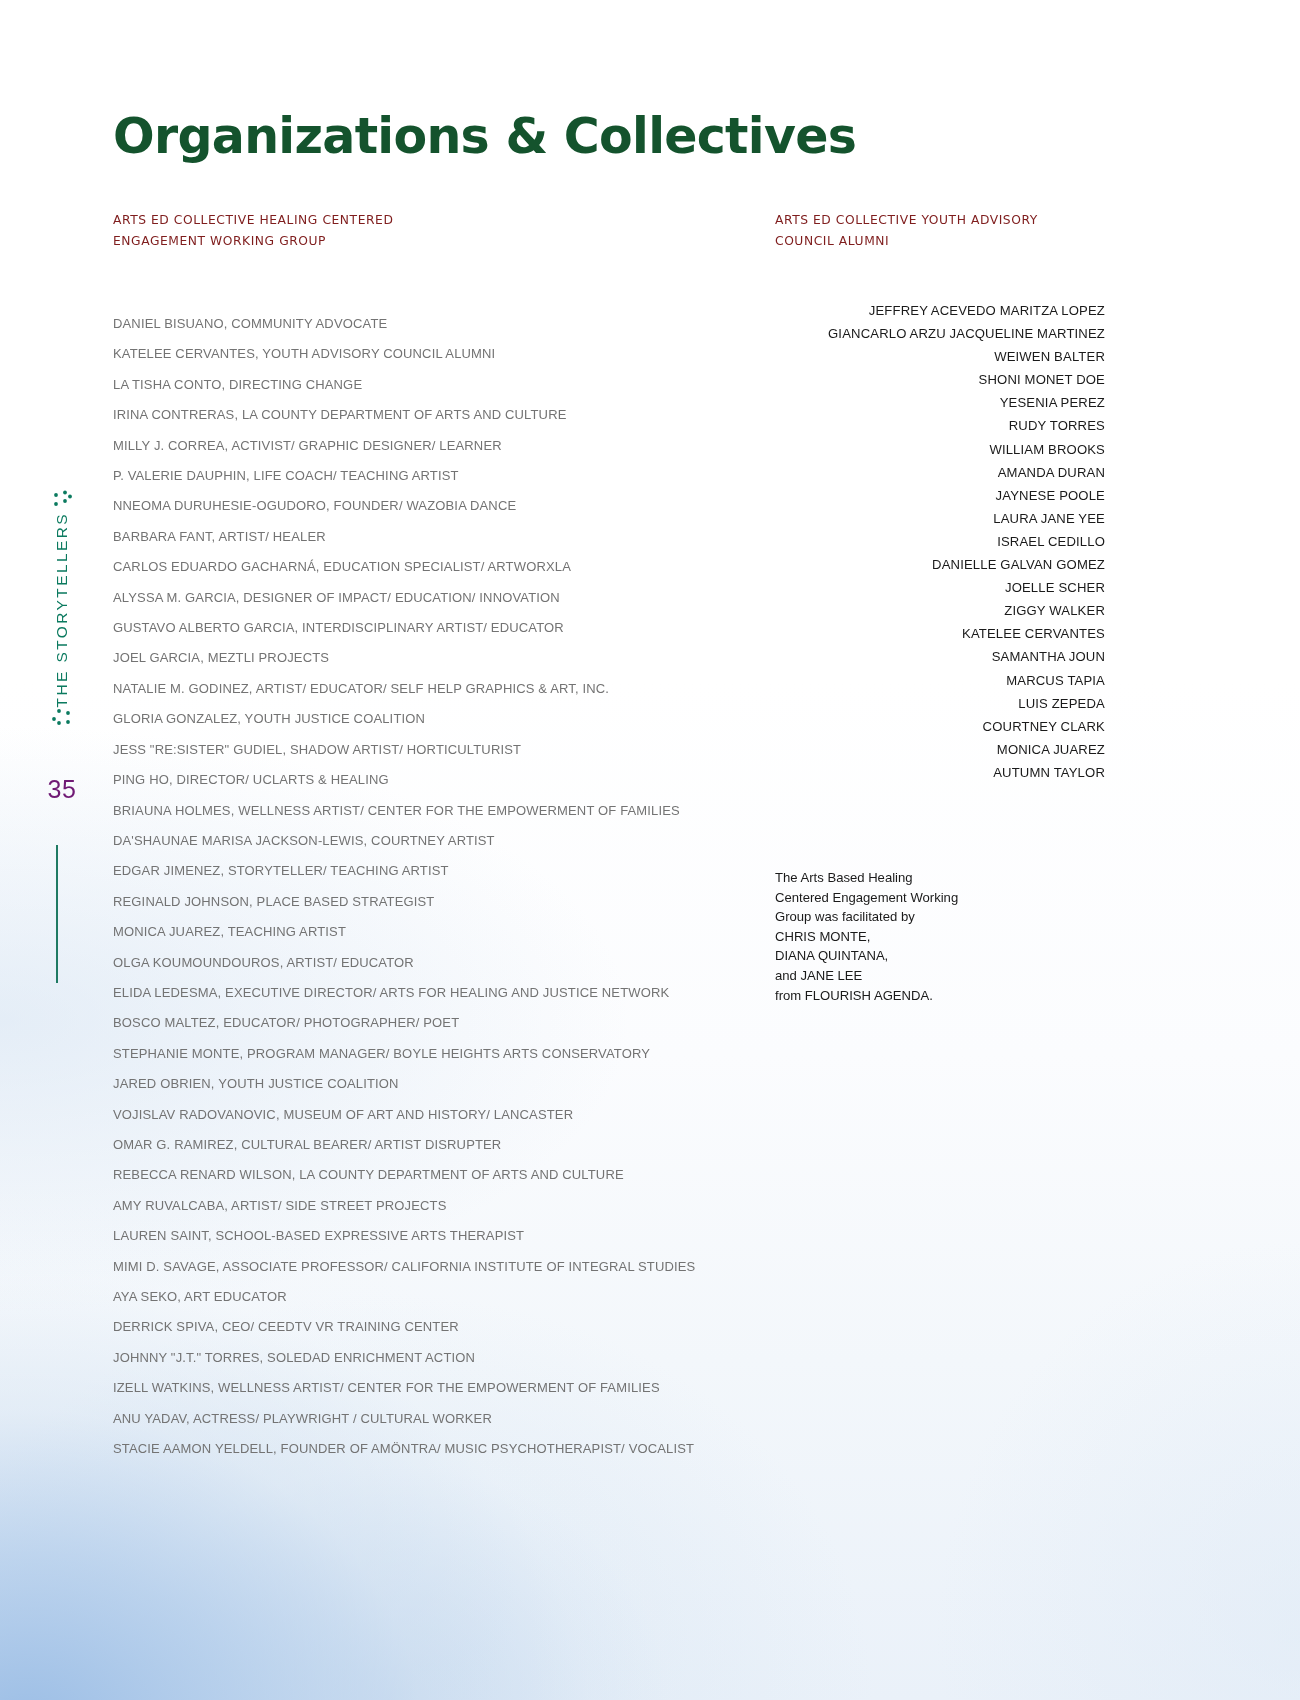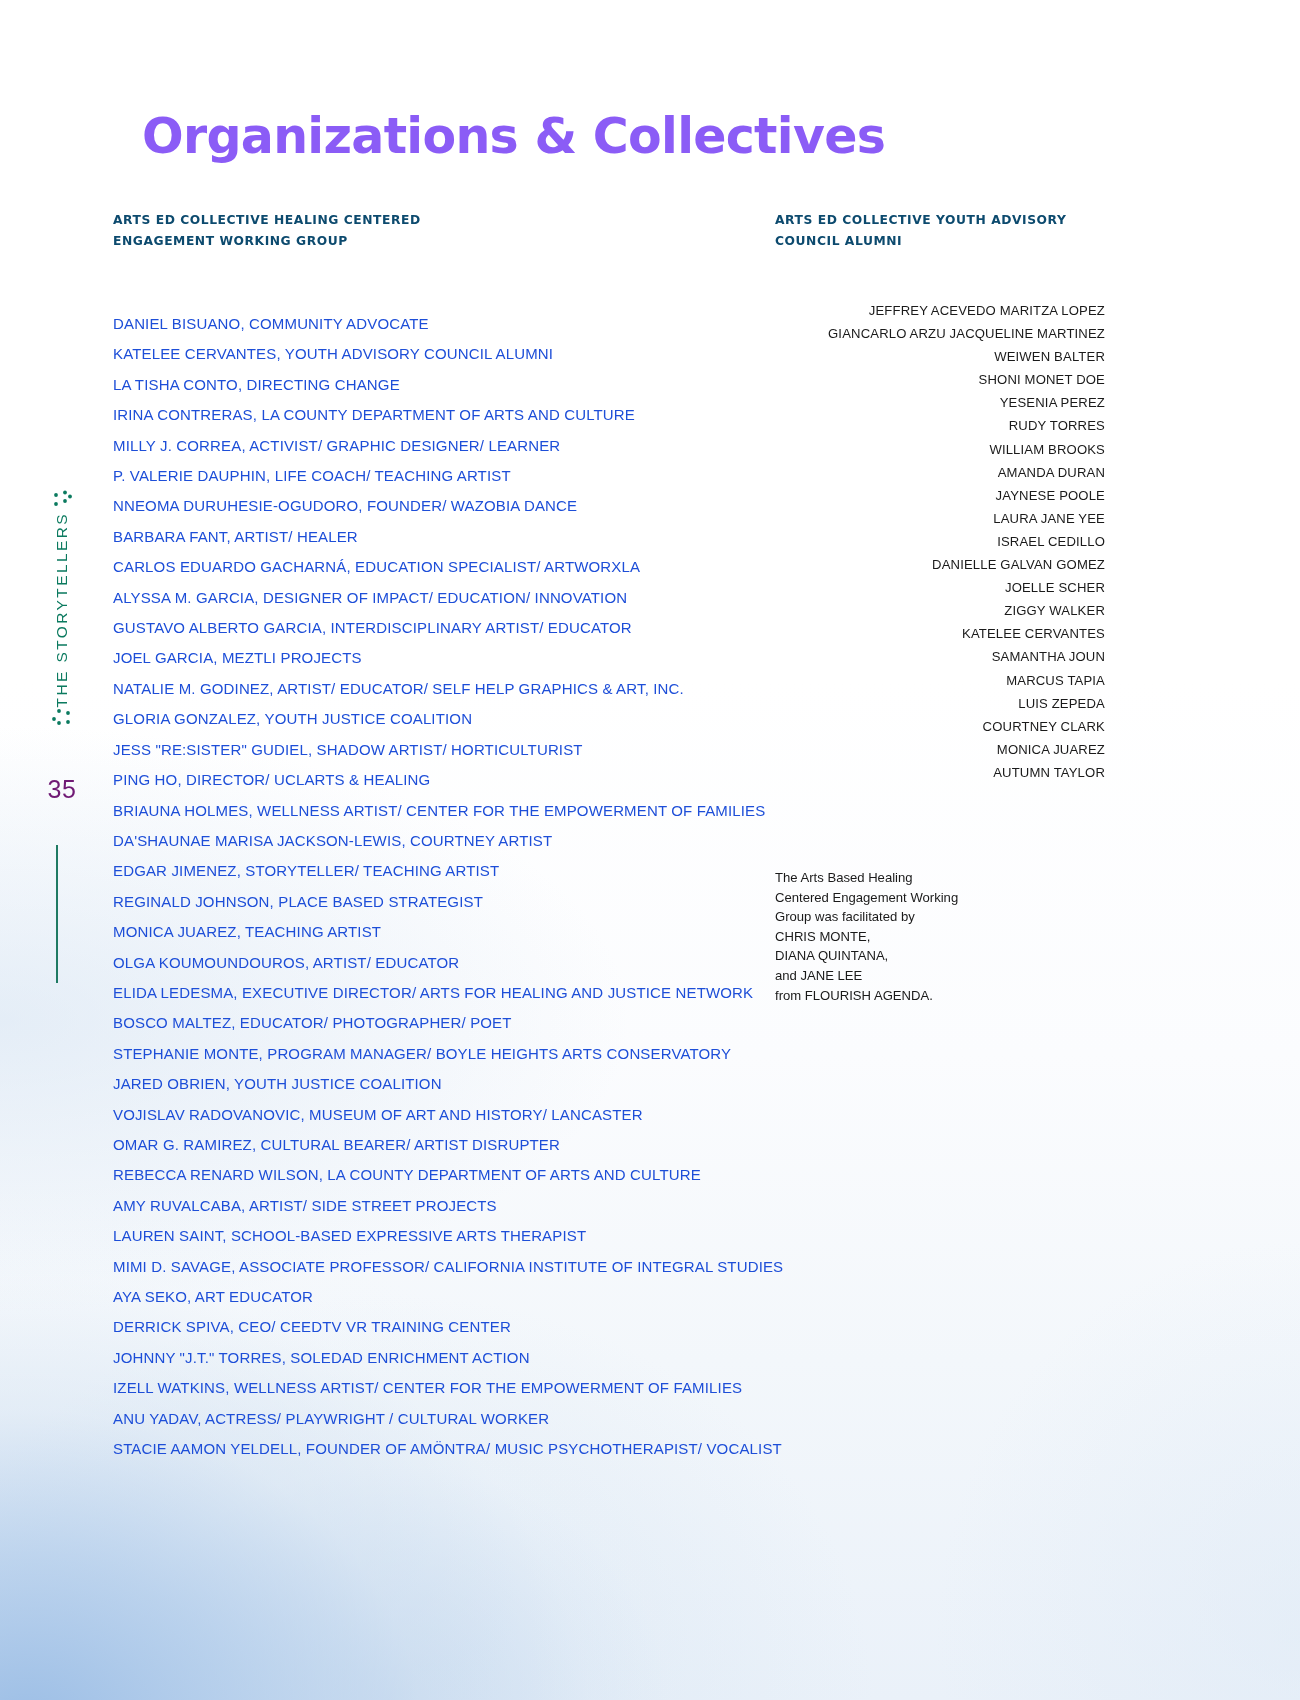--- a/index.html
+++ b/index.html
@@ -38,24 +38,23 @@
   .page { position: absolute; inset: 0; }
 
   
   .page-title {
     position: absolute;
     left: 113px;
     top: 108px;
     font-size: 49px;
     font-weight: bold;
     letter-spacing: -0.7px;
-    color: #8b5cf6;
+    color: #14532d;
     font-family: "DejaVu Sans", sans-serif;
     white-space: nowrap;
-    margin-left: 29px;
   }
 
   
   .rail {
     position: absolute;
     left: 42px;
     top: 490px;
     width: 40px;
     text-align: center;
   }
@@ -106,37 +105,37 @@
   }
   .col-right {
     position: absolute;
     left: 775px;
     top: 210px;
     width: 330px;
   }
 
   .col-head {
     font-size: 12.3px;
-    font-weight: bold;
+    font-weight: normal;
     letter-spacing: 0.55px;
-    color: #0c4a6e;
+    color: #7f1d1d;
     line-height: 20.5px;
     font-family: "DejaVu Sans", sans-serif;
   }
 
   .list-left {
     margin: 0;
     padding: 0;
     list-style: none;
     margin-top: 58px;
   }
   .list-left li {
-    font-size: 15px;
+    font-size: 13px;
     letter-spacing: 0.15px;
-    color: #1d4ed8;
+    color: #737373;
     line-height: 30.4px;
     white-space: nowrap;
   }
 
   .list-right {
     margin: 0;
     padding: 0;
     list-style: none;
     margin-top: 48px;
     text-align: right;

